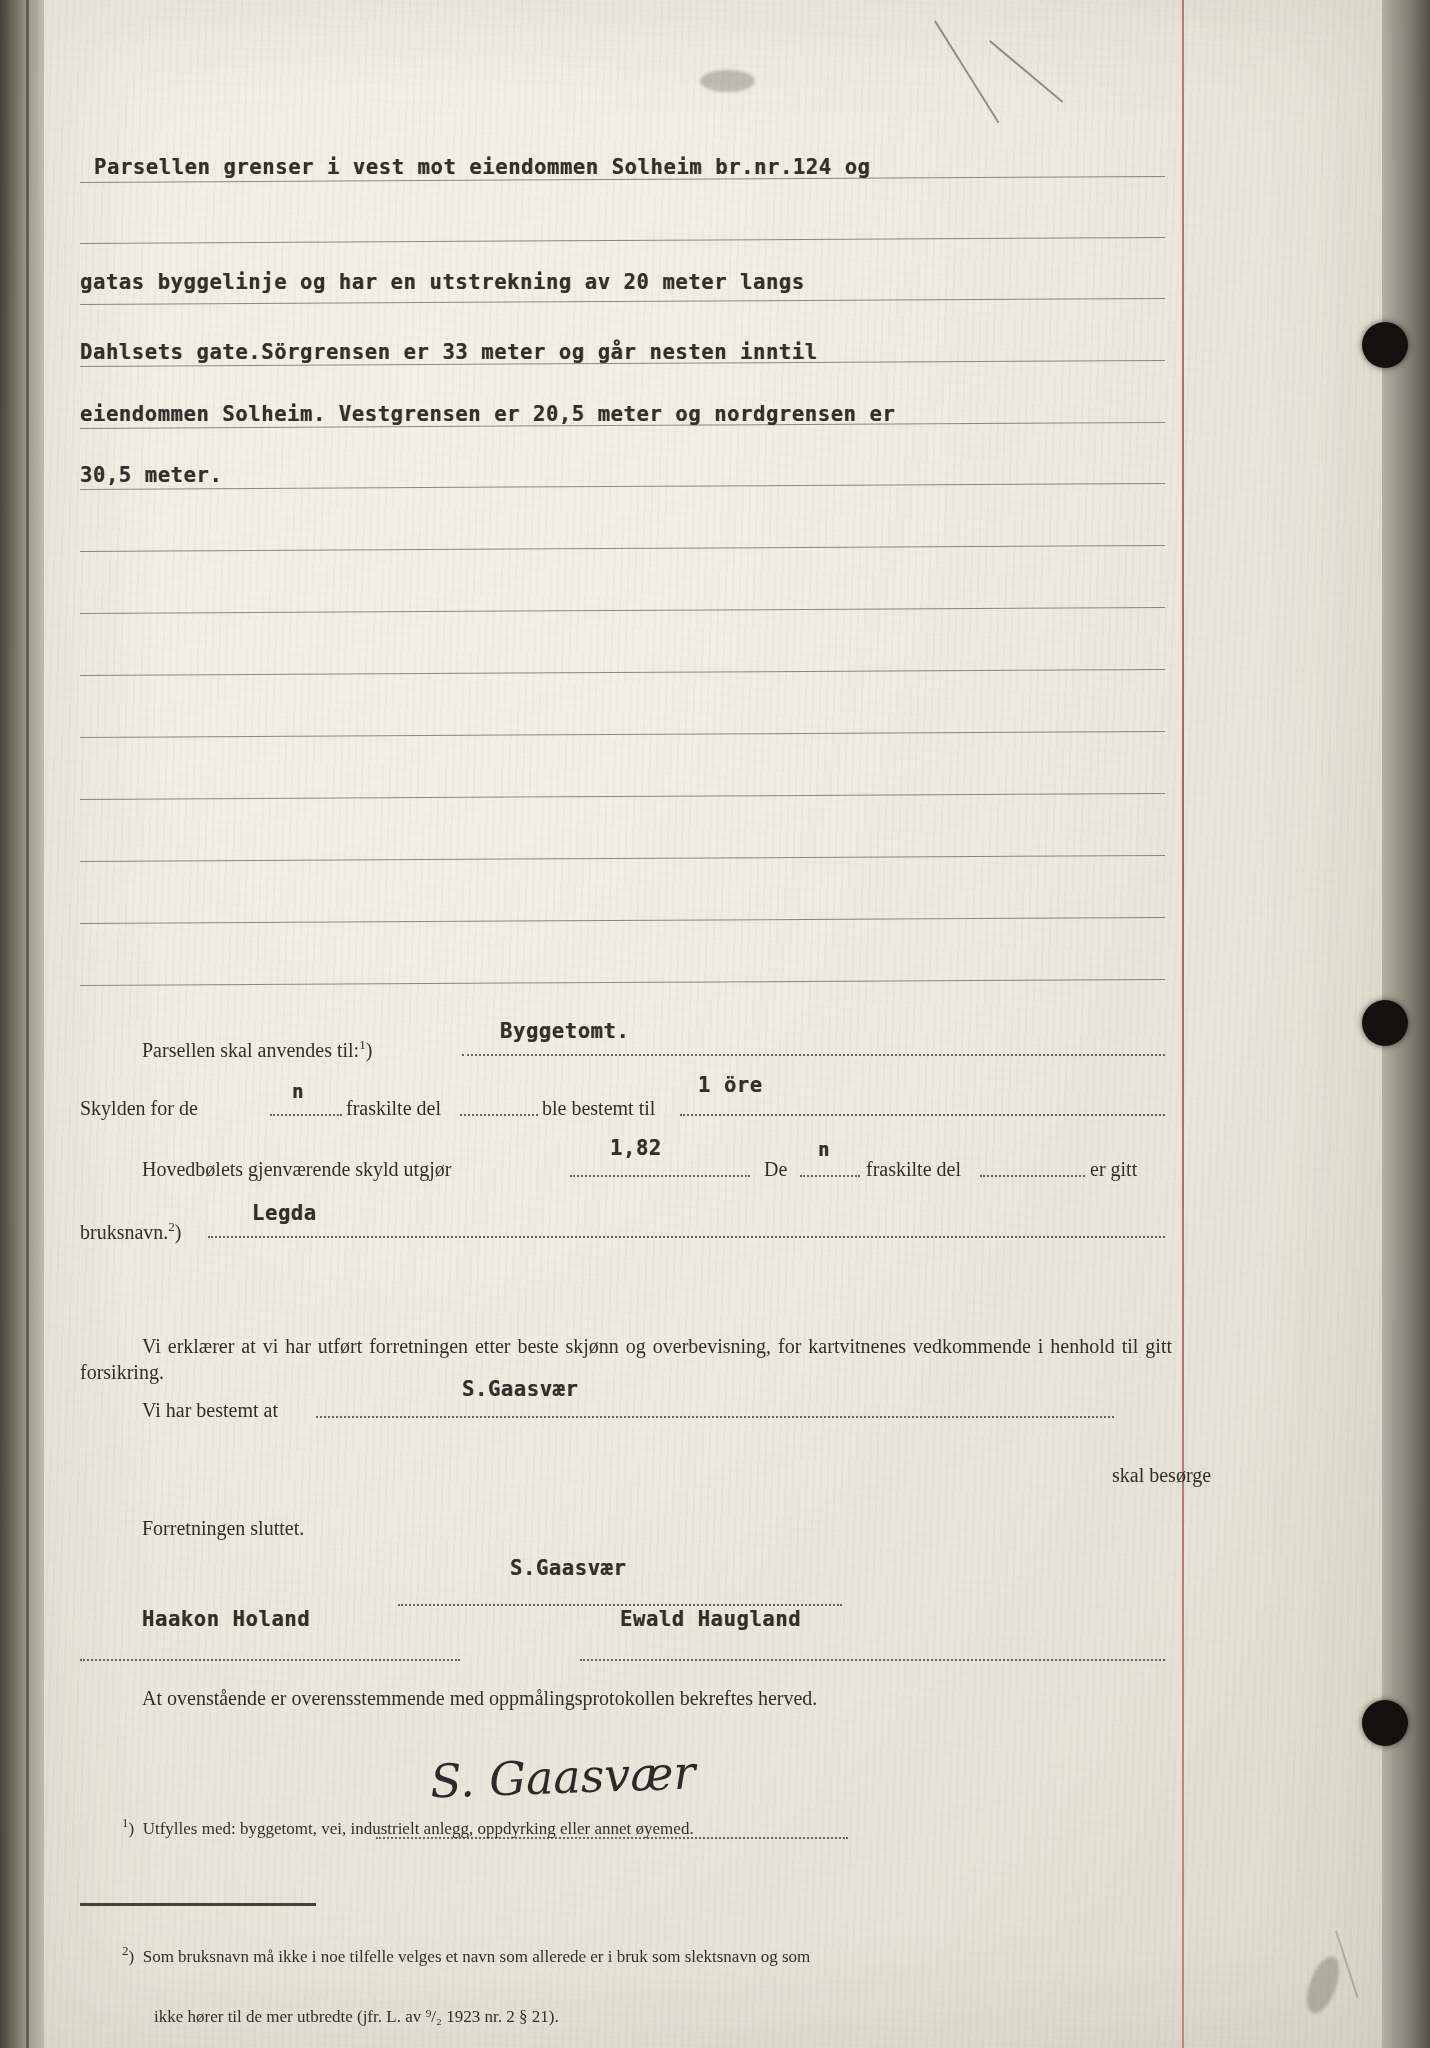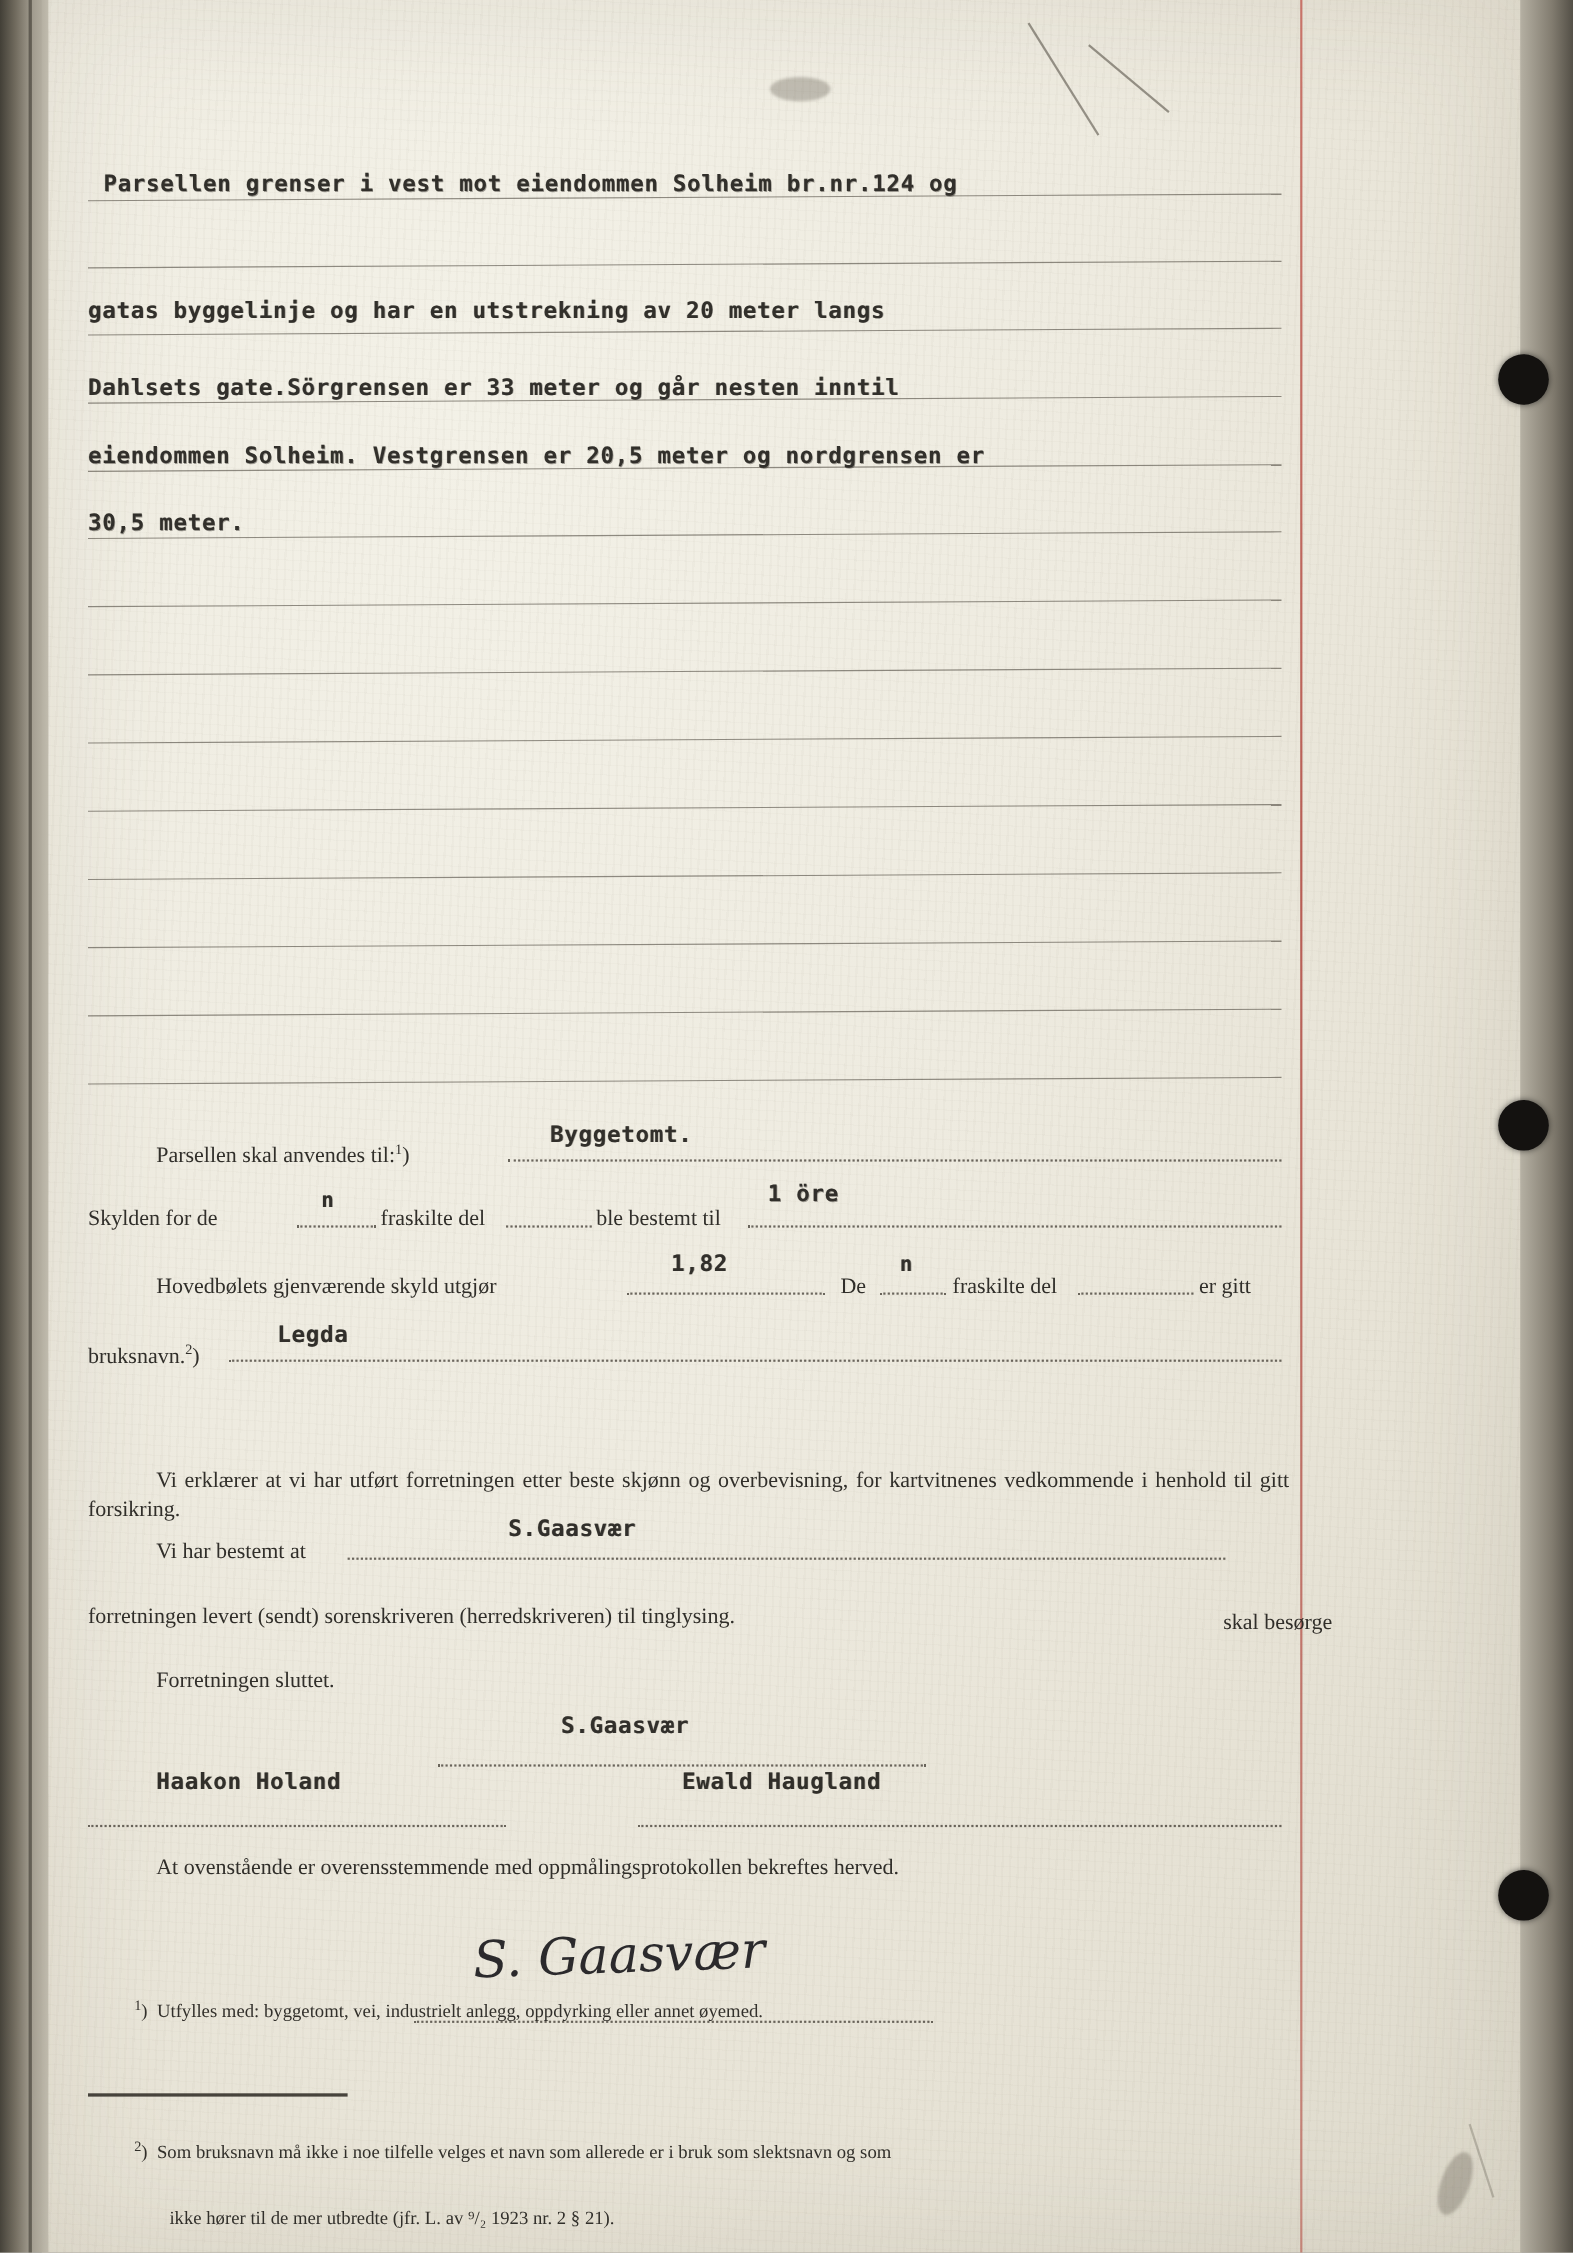--- a/index.html
+++ b/index.html
@@ -5,21 +5,21 @@
   html, body {
     margin: 0;
     padding: 0;
     background: #2b2b2b;
   }
   #page {
     position: relative;
     width: 1430px;
     height: 2048px;
     overflow: hidden;
-    background: #e5e5e5;
+    background: #8b5cf6;
     font-family: "Liberation Serif", serif;
   }
 
   
   .scan-bg {
     position: absolute;
     inset: 0;
     background:
       linear-gradient(100deg, rgba(0,0,0,0.22) 0 2.2%, rgba(0,0,0,0.0) 4.5%),
       linear-gradient(180deg, #c8c3b4 0%, #d2cdbe 6%, #d4cfc0 55%, #cbc6b7 100%);
@@ -236,21 +236,20 @@
     <div class="tw" style="left:172px; top:1201px;">Legda</div>
 
 
     <div class="pf blk" style="left:0px; top:1333px; width:1092px; text-indent:62px; text-align:justify; font-size:20px; line-height:1.3;">Vi erklærer at vi har utført forretningen etter beste skjønn og overbevisning, for kartvitnenes vedkommende i henhold til gitt forsikring.</div>
 
     <div class="pf" style="left:62px; top:1399px;">Vi har bestemt at</div>
     <div class="dots" style="left:236px; top:1402px; width:798px;"></div>
     <div class="tw" style="left:382px; top:1377px;">S.Gaasvær</div>
     <div class="pf" style="left:1032px; top:1464px;text-align:right;">skal besørge</div>
 
-    <div class="pf" style="left:0px; top:1458px;">forretningen levert (sendt) sorenskriveren (herredskriveren) til tinglysing.</div>
     <div class="pf" style="left:62px; top:1517px;">Forretningen sluttet.</div>
 
     <div class="tw" style="left:430px; top:1556px;">S.Gaasvær</div>
     <div class="dots" style="left:318px; top:1590px; width:444px;"></div>
 
     <div class="tw" style="left:62px; top:1607px;">Haakon Holand</div>
     <div class="dots" style="left:0px; top:1645px; width:380px;"></div>
     <div class="tw" style="left:540px; top:1607px;">Ewald Haugland</div>
     <div class="dots" style="left:500px; top:1645px; width:585px;"></div>
 

